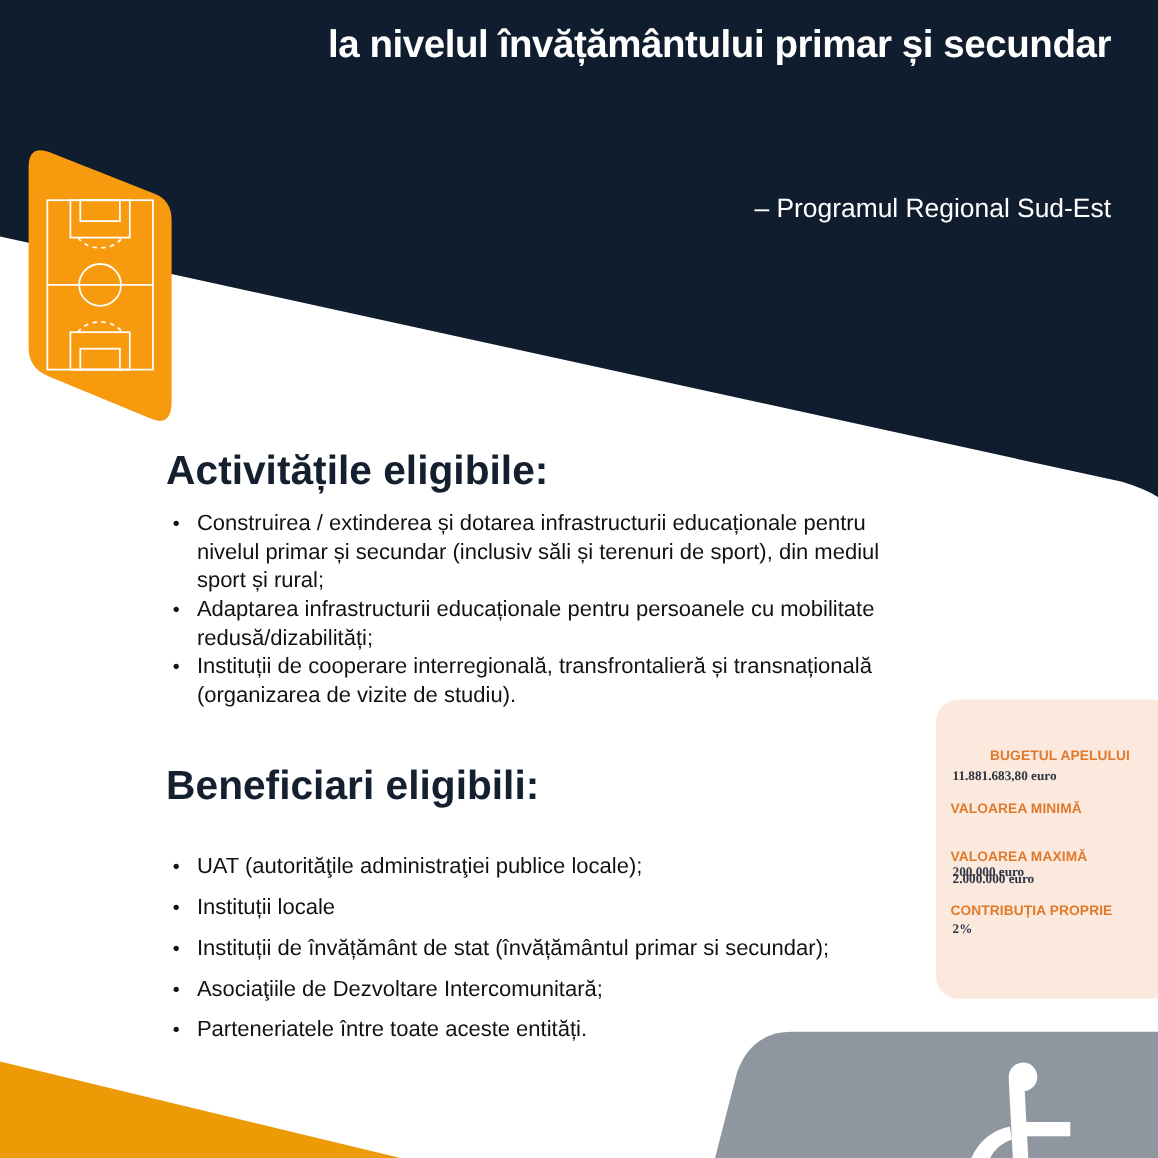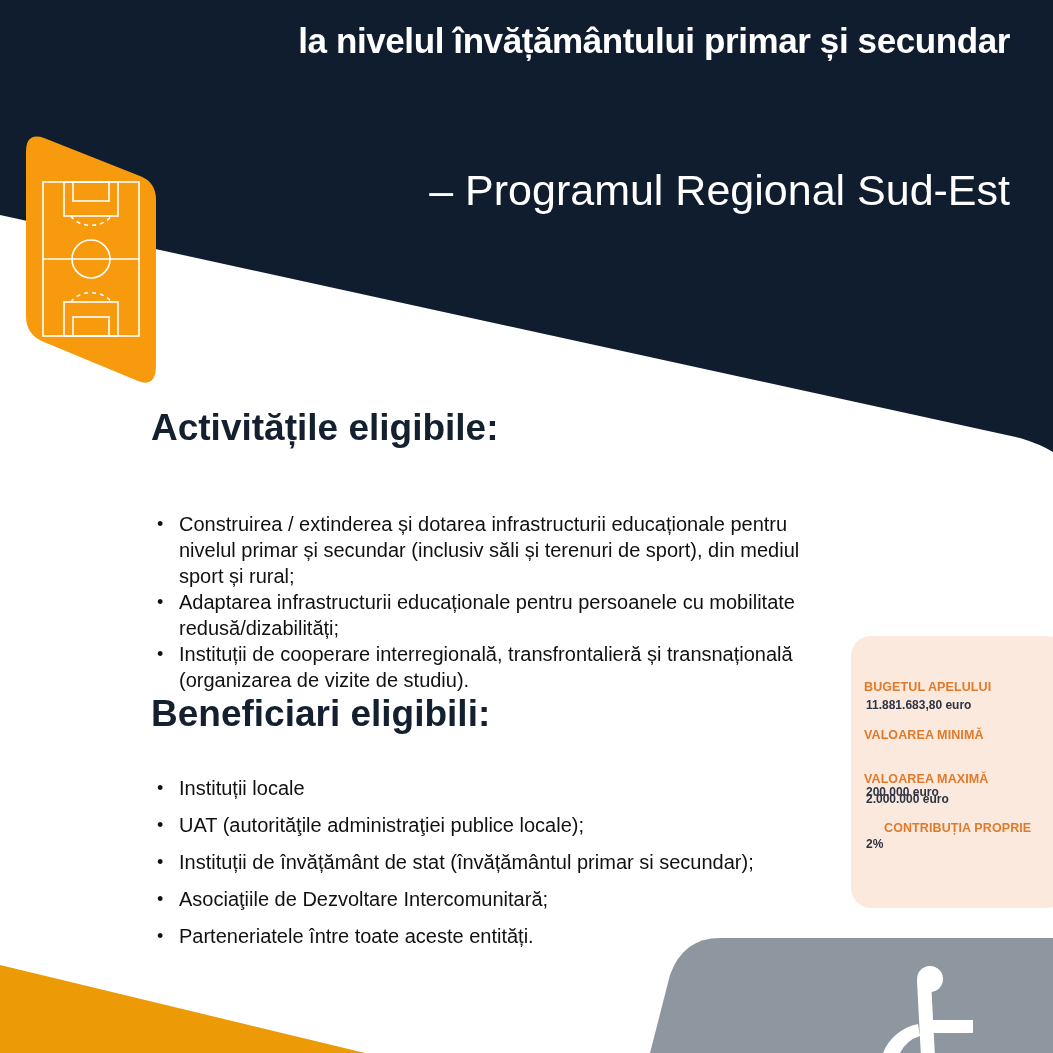--- a/index.html
+++ b/index.html
@@ -10,21 +10,21 @@
   }
   .bg-svg { position: absolute; left: 0; top: 0; width: 1053px; height: 1053px; }
   .title {
     position: absolute; right: 43px; top: 14px; width: 900px;
     text-align: right; color: #ffffff; font-weight: bold;
     font-size: 35px; line-height: 54px; letter-spacing: -0.4px;
   }
   .title div { white-space: nowrap; }
   .subtitle {
     position: absolute; right: 43px; top: 168px;
-    color: #ffffff; font-size: 43px; line-height: 44px; white-space: nowrap;
+    color: #ffffff; font-size: 24px; line-height: 44px; white-space: nowrap;
   }
   .section-heading {
     position: absolute; left: 151px; color: #14202f;
     font-weight: bold; font-size: 37px; line-height: 44px; white-space: nowrap;
   }
   .bullets {
     position: absolute; left: 157px; margin: 0; padding: 0; list-style: none;
     color: #111; font-size: 20px;
   }
   .bullets li { position: relative; padding-left: 22px; }
@@ -37,21 +37,21 @@
   .budget-card {
     position: absolute; left: 851px; top: 636px; width: 215px; height: 272px;
     background: #fbe9dd; border-radius: 20px;
   }
   .budget-card .lbl {
     position: absolute; left: 13px; color: #e07a2a; font-weight: bold;
     font-size: 12.5px; white-space: nowrap; letter-spacing: 0.1px;
   }
   .budget-card .val {
     position: absolute; left: 15px; color: #2d3446; font-weight: bold;
-    font-size: 12px; white-space: nowrap;
+    font-size: 12px; white-space: nowrap; font-family: Liberation Serif, serif;
   }
 </style>
 </head>
 <body>
 
 <svg class="bg-svg" viewBox="0 0 1053 1053" xmlns="http://www.w3.org/2000/svg">
 
   <path d="M0,0 L1053,0 L1053,452 Q1040,444 1020,438 L0,215 Z" fill="#101d2e"></path>
 
   <path d="M0,965 L365,1053 L0,1053 Z" fill="#ec9a05"></path>
@@ -80,47 +80,47 @@
     </g>
   </g>
 </svg>
 
 <div class="title">
   <div>la nivelul învățământului primar și secundar</div>
 </div>
 <div class="subtitle">– Programul Regional Sud-Est</div>
 
 <div class="section-heading" style="top:394px;margin-top:12px;">Activitățile eligibile:</div>
-<ul class="bullets act" style="top:463px;margin-top:48px;">
+<ul class="bullets act" style="top:463px;">
   <li>
     <div>Construirea / extinderea și dotarea infrastructurii educaționale pentru</div>
     <div>nivelul primar și secundar (inclusiv săli și terenuri de sport), din mediul</div>
     <div>sport și rural;</div>
   </li>
   <li>
     <div>Adaptarea infrastructurii educaționale pentru persoanele cu mobilitate</div>
     <div>redusă/dizabilități;</div>
   </li>
   <li>
     <div>Instituții de cooperare interregională, transfrontalieră și transnațională</div>
     <div>(organizarea de vizite de studiu).</div>
   </li>
 </ul>
 
 <div class="section-heading" style="top:692px;">Beneficiari eligibili:</div>
 <ul class="bullets ben" style="top:770px;">
+  <li>UAT (autorităţile administraţiei publice locale);</li>
   <li>Instituții locale</li>
-  <li>UAT (autorităţile administraţiei publice locale);</li>
   <li>Instituții de învățământ de stat (învățământul primar si secundar);</li>
   <li>Asociaţiile de Dezvoltare Intercomunitară;</li>
   <li>Parteneriatele între toate aceste entități.</li>
 </ul>
 
 <div class="budget-card">
-  <div class="lbl" style="top:44px;">BUGETUL APELULUI</div>
+  <div class="lbl" style="top:44px;margin-left:36px;">BUGETUL APELULUI</div>
   <div class="val" style="top:62px;">11.881.683,80 euro</div>
   <div class="lbl" style="top:92px;">VALOAREA MINIMĂ</div>
   <div class="val" style="top:114px;margin-top:35px;">200.000 euro</div>
   <div class="lbl" style="top:136px;">VALOAREA MAXIMĂ</div>
   <div class="val" style="top:156px;">2.000.000 euro</div>
-  <div class="lbl" style="top:185px;margin-left:20px;">CONTRIBUȚIA PROPRIE</div>
+  <div class="lbl" style="top:185px;">CONTRIBUȚIA PROPRIE</div>
   <div class="val" style="top:201px;">2%</div>
 </div>
 
 </body></html>

